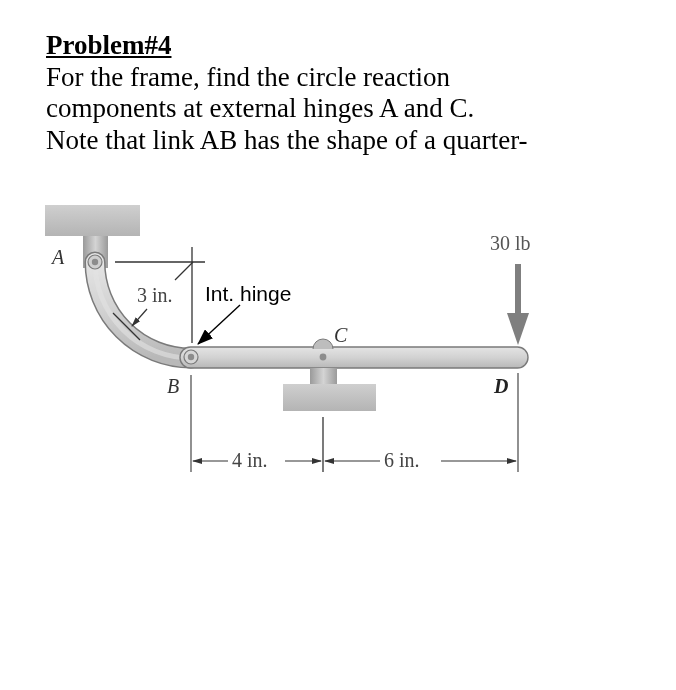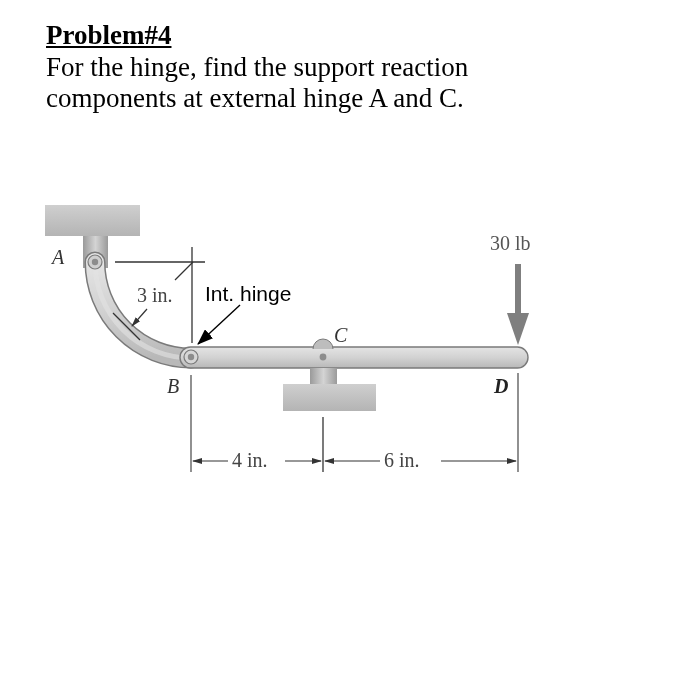--- a/index.html
+++ b/index.html
@@ -1,33 +1,34 @@
 <!DOCTYPE html>
 <html><head>
 <meta charset="utf-8">
 <style>
   html, body { margin: 0; padding: 0; background: #ffffff; }
   body { width: 676px; height: 690px; position: relative; overflow: hidden; }
   .problem {
-    position: absolute; left: 46px; top: 20px; width: 580px;
+    position: absolute; left: 46px; top: 30px; width: 580px;
     font-family: "Liberation Serif", serif; font-size: 27px; line-height: 31.5px; color: #000;
   }
   .problem .title { font-weight: bold; text-decoration: underline; }
   .problem p { margin: 0; }
   svg { position: absolute; left: 0; top: 0; }
   .lbl-serif { font-family: "Liberation Serif", serif; }
   .lbl-sans { font-family: "Liberation Sans", sans-serif; }
 </style>
 </head>
 <body>
 
 <div class="problem">
   <p class="title">Problem#4</p>
-  <p>For the hinge, find the support reaction</p>
-  <p>components at external hinge A and C.</p>
+  <p>For the frame, find the circle reaction</p>
+  <p>components at external hinges A and C.</p>
+  <p>Note that link AB has the shape of a quarter-</p>
 </div>
 
 <svg width="676" height="690" viewBox="0 0 676 690">
   <defs>
     <linearGradient id="gBlock" x1="0" y1="0" x2="0" y2="1">
       <stop offset="0" stop-color="#cfcfcf"></stop>
       <stop offset="1" stop-color="#b4b4b4"></stop>
     </linearGradient>
     <linearGradient id="gBar" x1="0" y1="0" x2="0" y2="1">
       <stop offset="0" stop-color="#e4e4e4"></stop>

